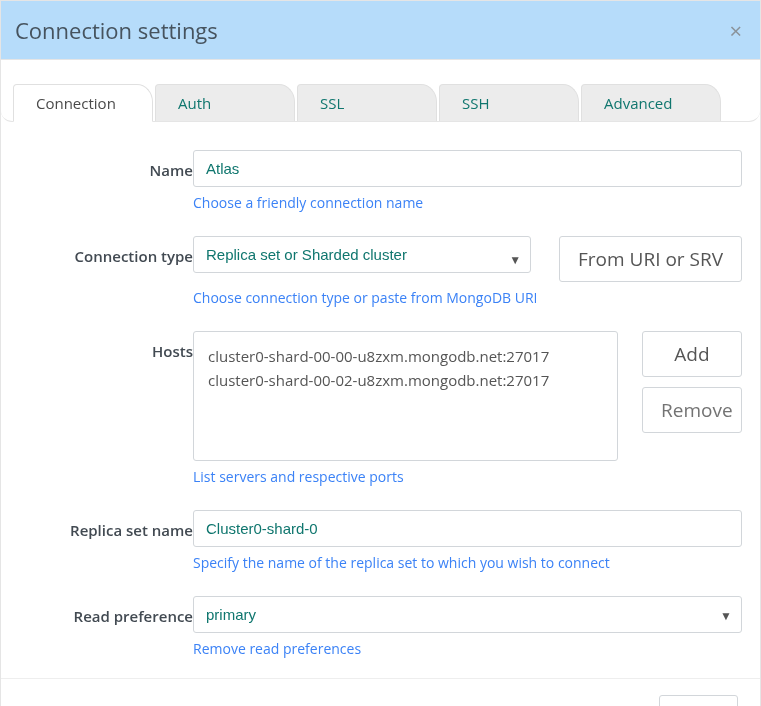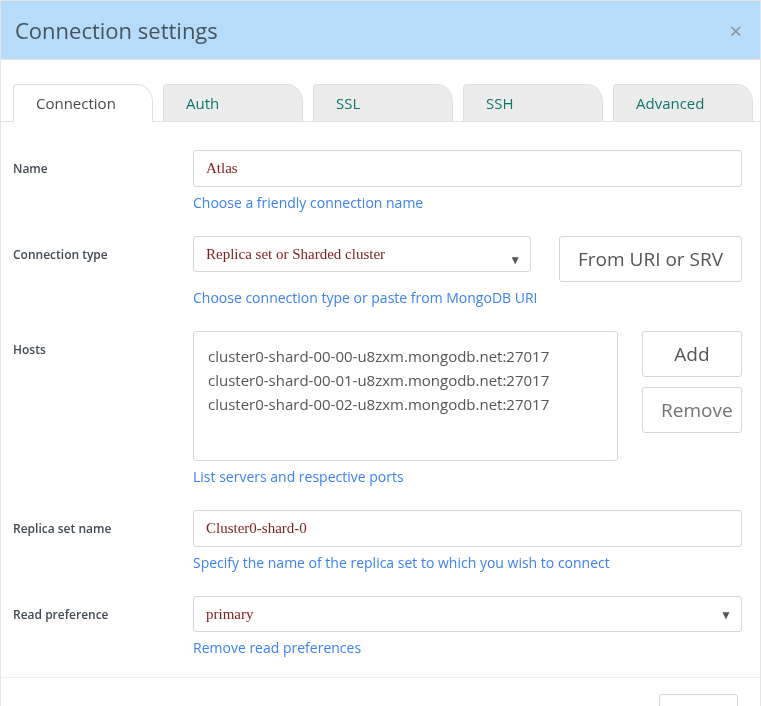--- a/index.html
+++ b/index.html
@@ -29,23 +29,24 @@
   }
   .close-x {
     font-size: 22px;
     color: #8a9299;
     cursor: pointer;
     line-height: 1;
   }
   .tabs {
     display: flex;
     padding: 24px 12px 0 12px;
-    gap: 16px;
+    gap: 8px;
     border-bottom: 1px solid #e5e5e5;
     background: #fff;
+    border-radius: 11px;
   }
   .tab {
     position: relative;
     padding: 8px 22px;
     font-size: 15px;
     color: #0f766e;
     cursor: pointer;
     border-top-left-radius: 4px;
     border-top-right-radius: 16px 18px;
     margin-right: -6px;
@@ -66,44 +67,45 @@
     padding: 28px 18px 14px 12px;
   }
   .form-row {
     display: flex;
     align-items: flex-start;
     margin-bottom: 24px;
   }
   .form-label {
     width: 180px;
     flex-shrink: 0;
-    font-size: 12px;
+    font-size: 15px;
     font-weight: 600;
     color: #424a52;
     padding-top: 10px;
+    text-align: right;
   }
   .form-control-col {
     flex: 1;
     display: flex;
     flex-direction: column;
   }
   .control-line {
     display: flex;
     gap: 28px;
     align-items: stretch;
   }
   .input-text, .select-box {
     width: 100%;
     padding: 9px 12px;
     font-size: 15px;
-    color: #7f1d1d;
+    color: #0f766e;
     border: 1px solid #d2d6da;
     border-radius: 3px;
     background: #fff;
-    font-family: Liberation Serif, serif;
+    font-family: Liberation Sans, sans-serif;
   }
   .select-box {
     appearance: none;
     -webkit-appearance: none;
     background-image: none;
     position: relative;
   }
   .select-wrap {
     position: relative;
     flex: 1;
@@ -223,21 +225,20 @@
         <div class="helper-text">Choose connection type or paste from MongoDB URI</div>
       </div>
     </div>
 
     <div class="form-row">
       <div class="form-label">Hosts</div>
       <div class="form-control-col">
         <div class="hosts-layout">
           <div class="hosts-list">
             <div class="host-item">cluster0-shard-00-00-u8zxm.mongodb.net:27017</div>
-            <div class="host-item">cluster0-shard-00-01-u8zxm.mongodb.net:27017</div>
             <div class="host-item">cluster0-shard-00-02-u8zxm.mongodb.net:27017</div>
           </div>
           <div class="hosts-side">
             <button class="btn">Add</button>
             <button class="btn subtle">Remove</button>
           </div>
         </div>
         <div class="helper-text">List servers and respective ports</div>
       </div>
     </div>

